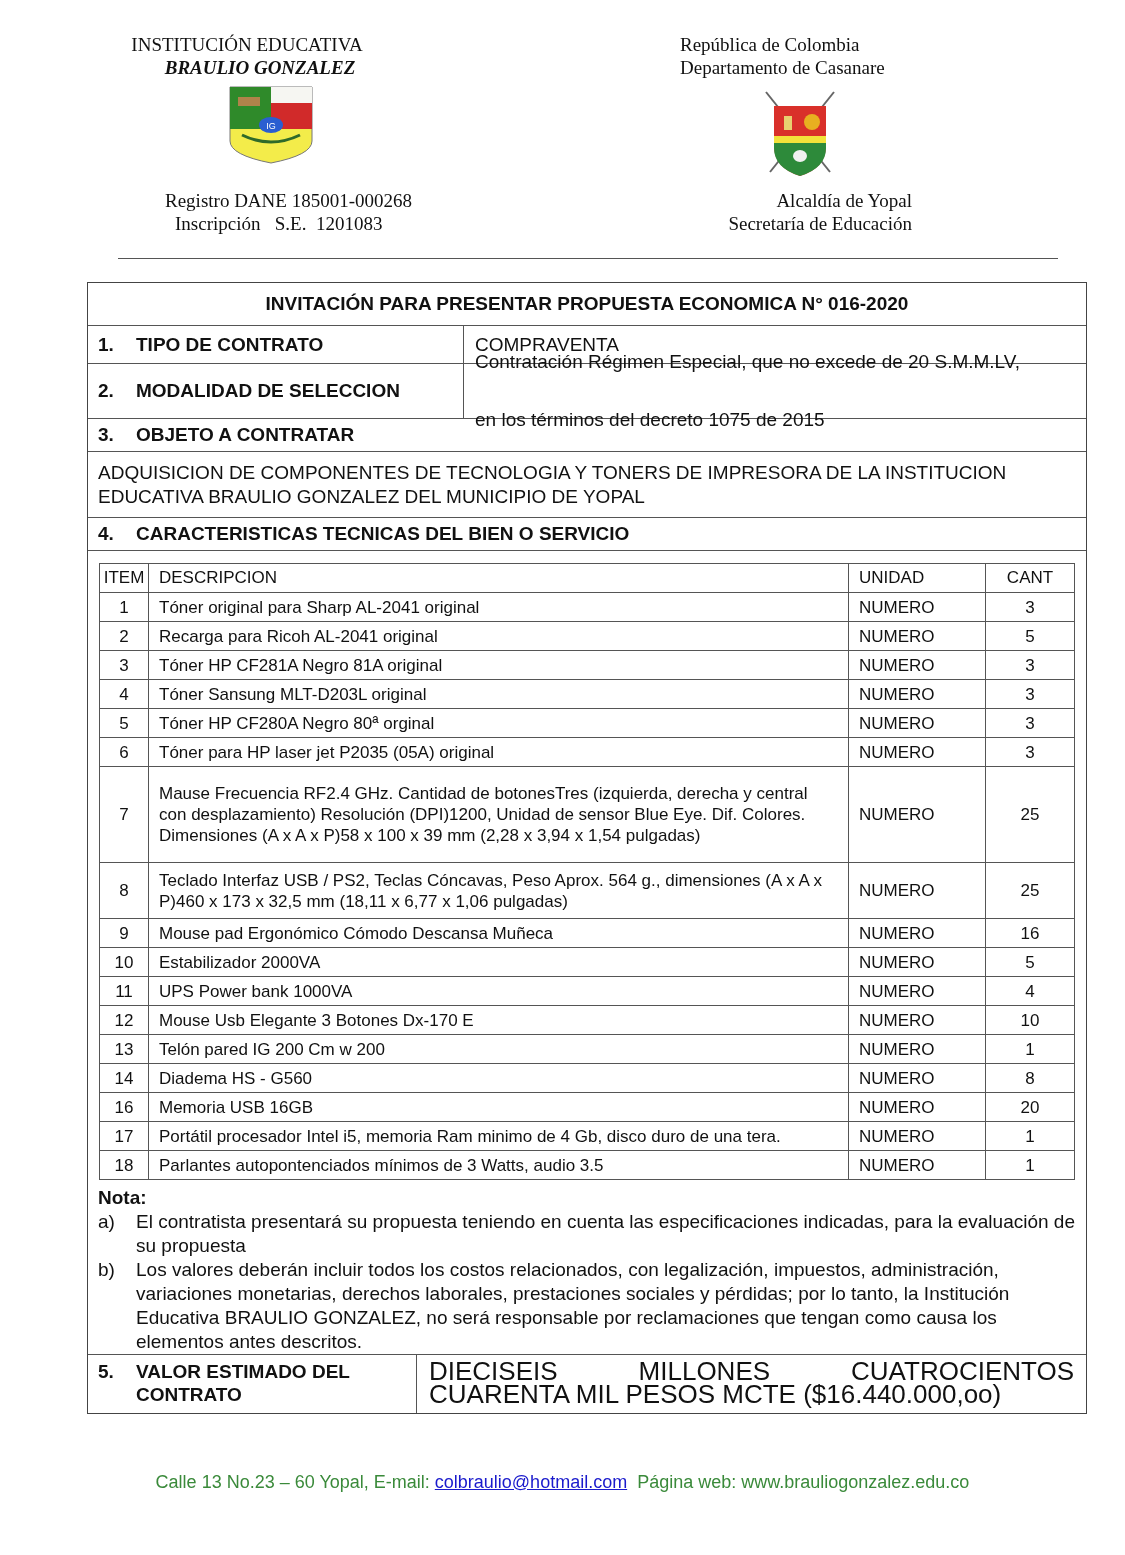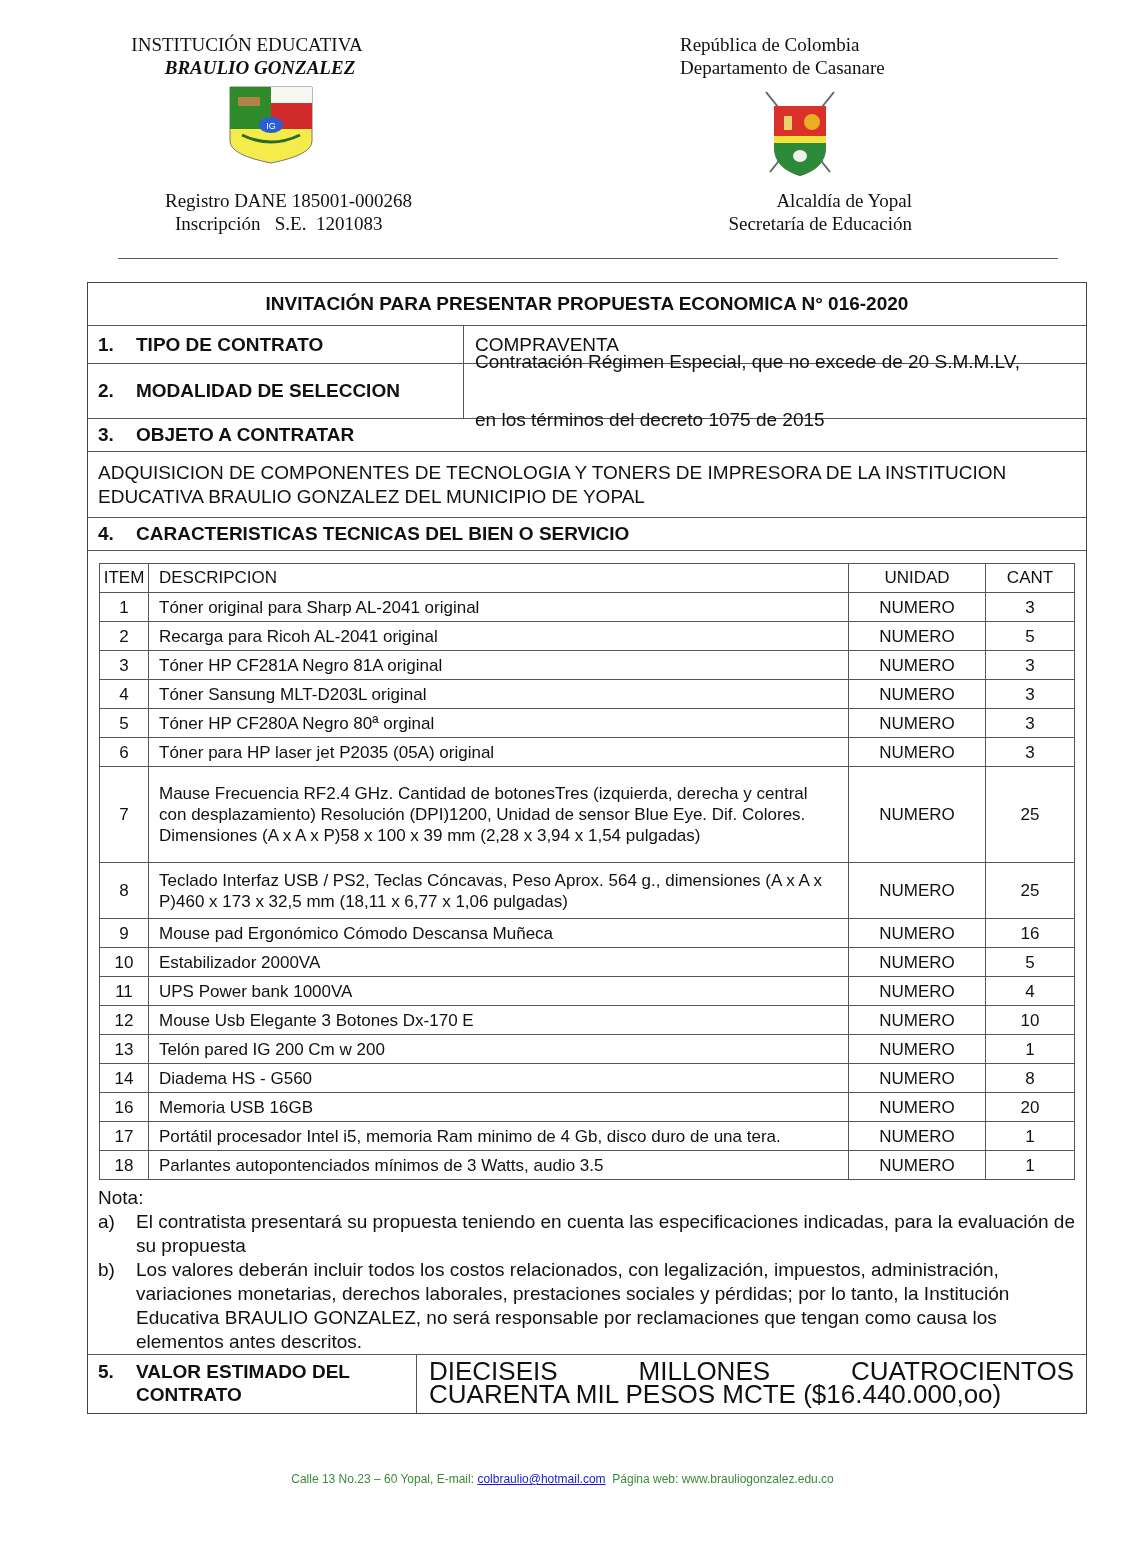--- a/index.html
+++ b/index.html
@@ -31,37 +31,37 @@
   .sec-row { height:33px; align-items:center; padding-left:10px; font-weight:bold; font-size:19px; }
   .obj-row { height:66px; align-items:center; padding:0 10px; font-size:19px; line-height:24px; }
 
   .table-wrap { padding:12px 11px 6px 11px; display:block; }
   table.items { width:100%; border-collapse:collapse; font-size:17px; }
   table.items td, table.items th { border:1.5px solid #555; font-weight:normal; padding:0 10px; }
   table.items th { height:28px; }
   table.items td { height:28px; line-height:21px; }
   .c-item { width:48px; text-align:center; padding:0 !important; }
   .c-desc { text-align:left; }
-  .c-unit { width:116px; text-align:center;margin-top:7px; }
+  .c-unit { width:116px; text-align:left;margin-top:7px; }
   .c-cant { width:68px; text-align:center; }
   th.c-desc { text-align:left; }
   tr.tall7 td { height:95px; }
   tr.tall8 td { height:55px; }
 
   .notes { padding:0 10px 0 10px; display:block; font-size:19px; line-height:24px; }
-  .notes .nota { font-weight:normal; display:block; }
+  .notes .nota { font-weight:bold; display:block; }
   .note-item { display:flex; }
   .note-item .lbl { width:38px; flex:none; }
 
   .val-row { height:58px; }
   .val-row .k { width:329px; border-right:1.5px solid #555; box-sizing:border-box; display:flex; align-items:flex-start; padding:5px 0 0 10px; font-weight:bold; font-size:19px; line-height:23px; }
   .val-row .k .txt { display:block; }
   .val-row .v { flex:1; padding:5px 12px 0 12px; font-size:26px; line-height:23px; text-align:justify; text-align-last:left; }
 
-  .footer { position:absolute; left:0; top:1472px; width:1125px; text-align:center; font-size:12px; color:#3a8a3a; }
+  .footer { position:absolute; left:0; top:1472px; width:1125px; text-align:center; font-size:18px; color:#3a8a3a; }
   .footer a { color:#1a1acc; text-decoration:underline; }
 </style>
 </head>
 <body>
 
 <div class="hdr-left serif">
   <span class="inst">INSTITUCIÓN EDUCATIVA</span>
   <span class="name">BRAULIO GONZALEZ</span>
 </div>
 

